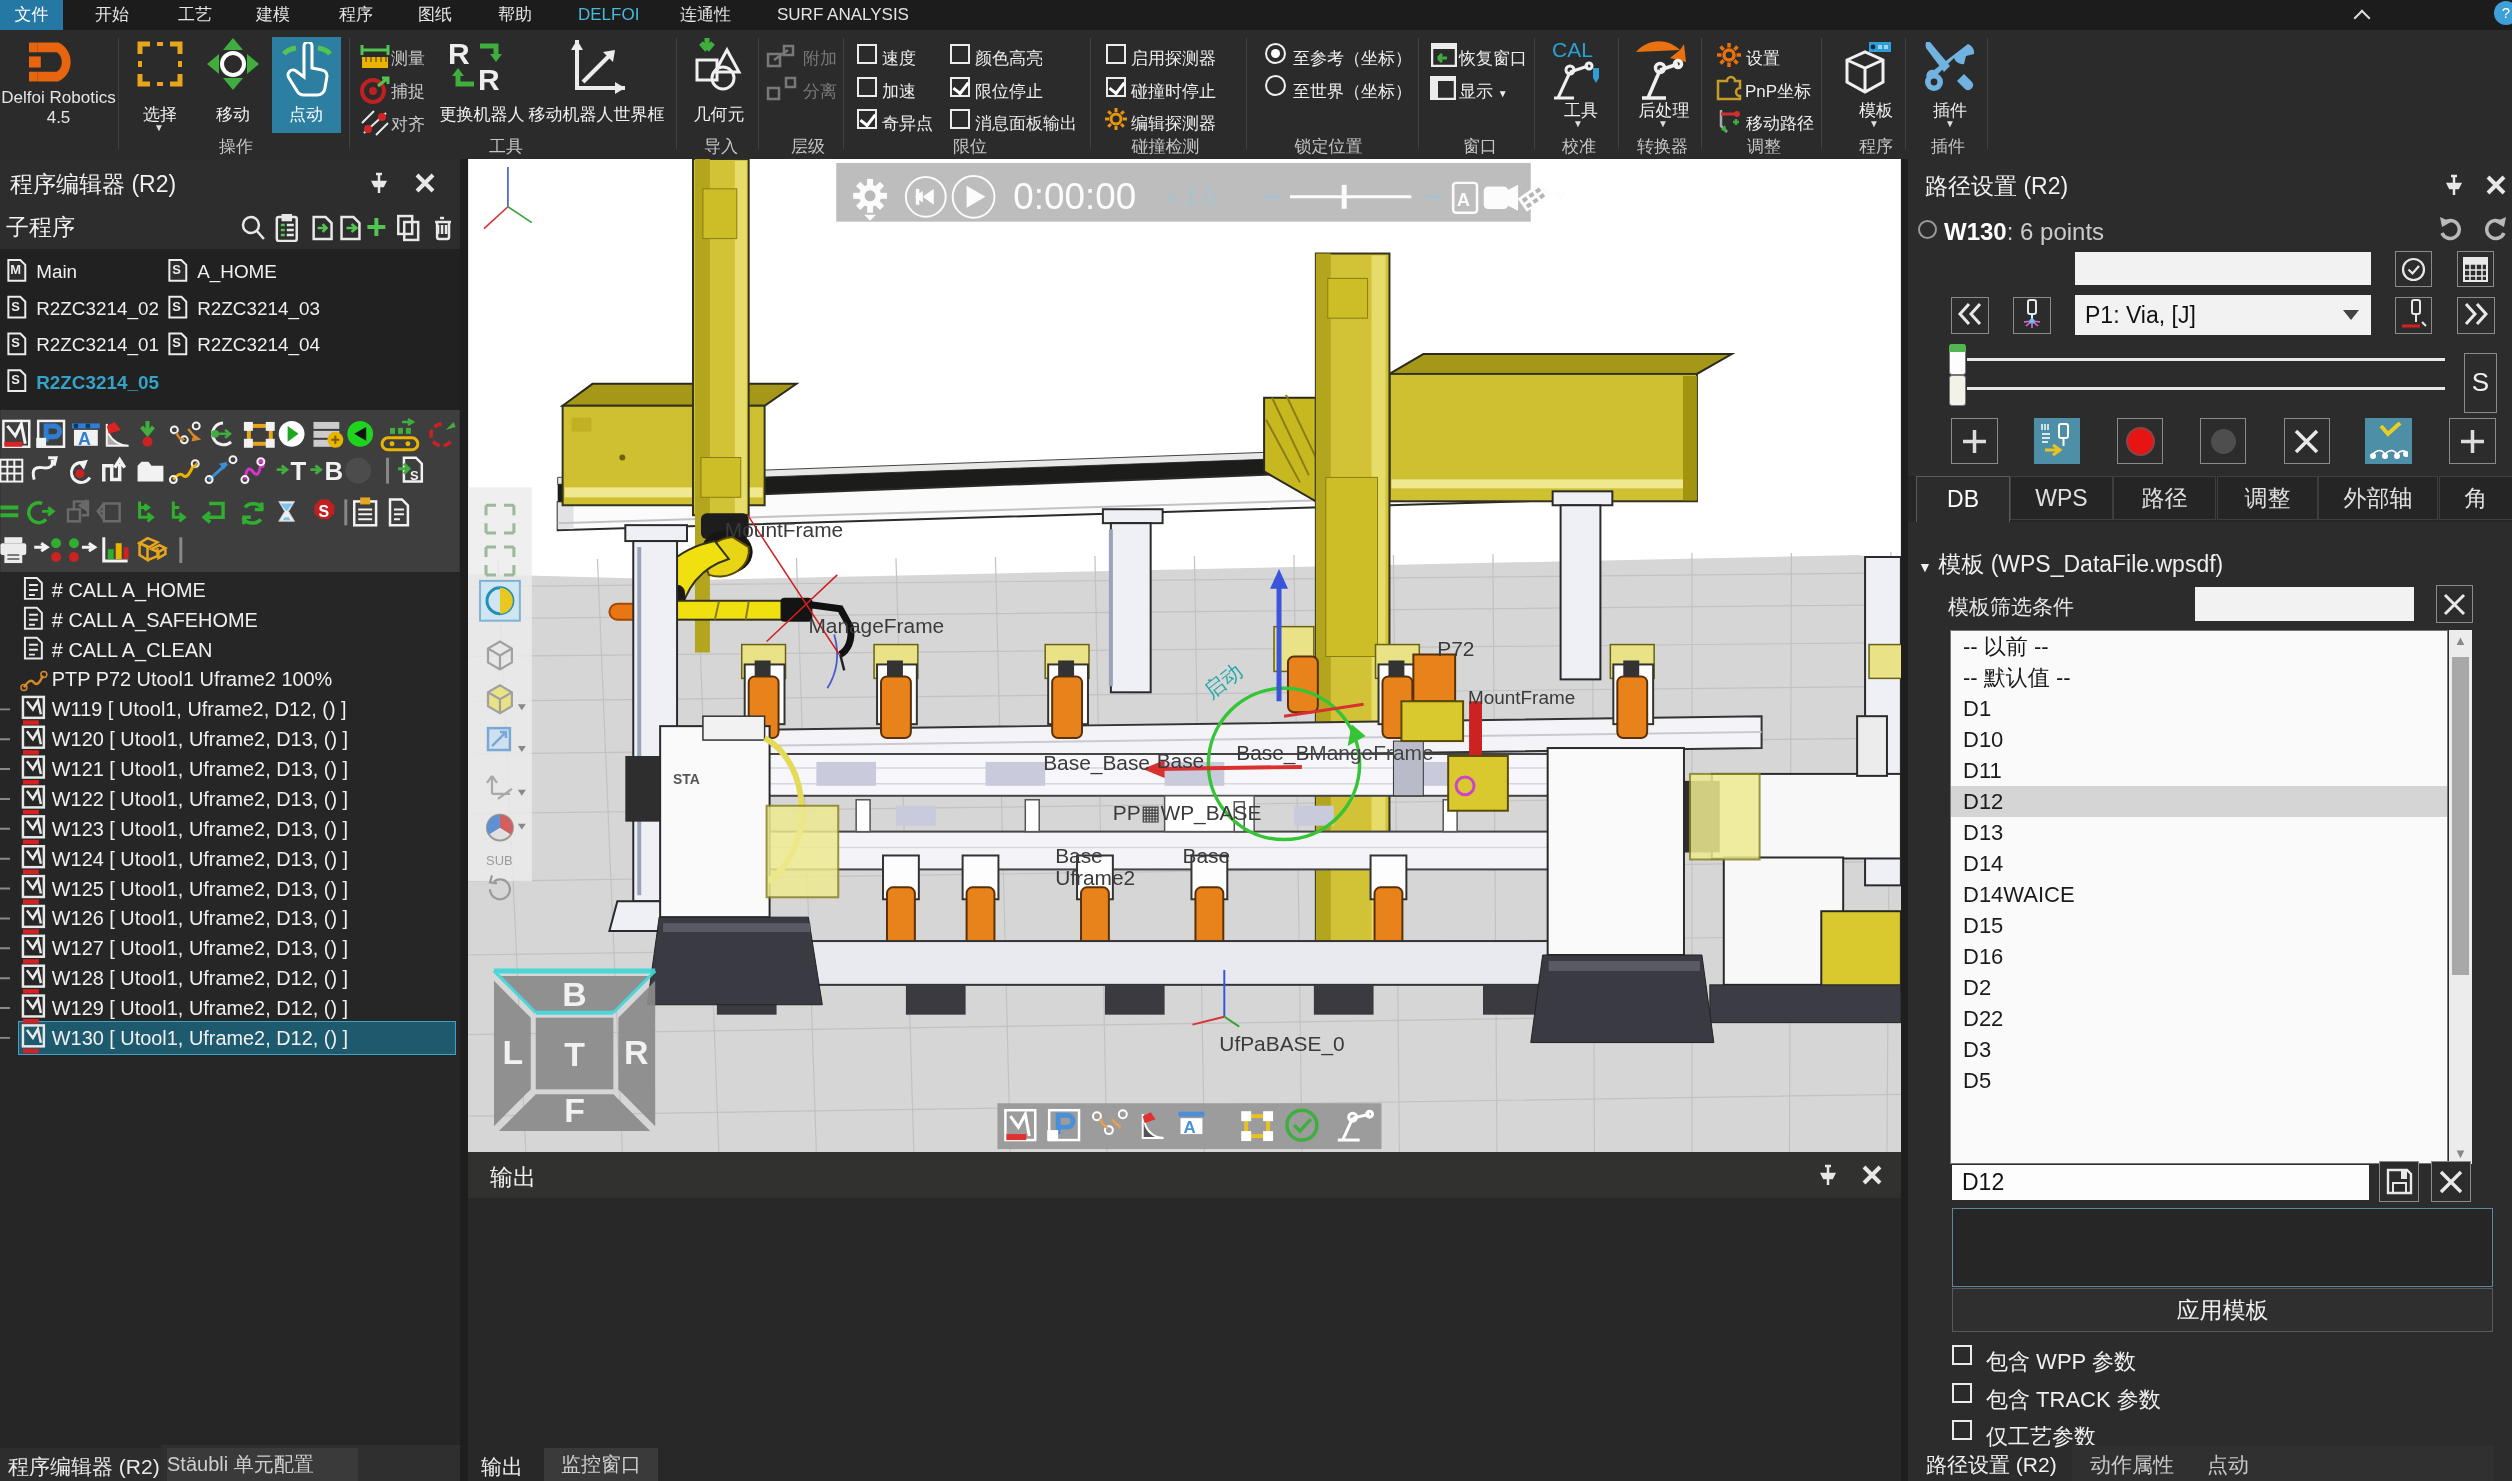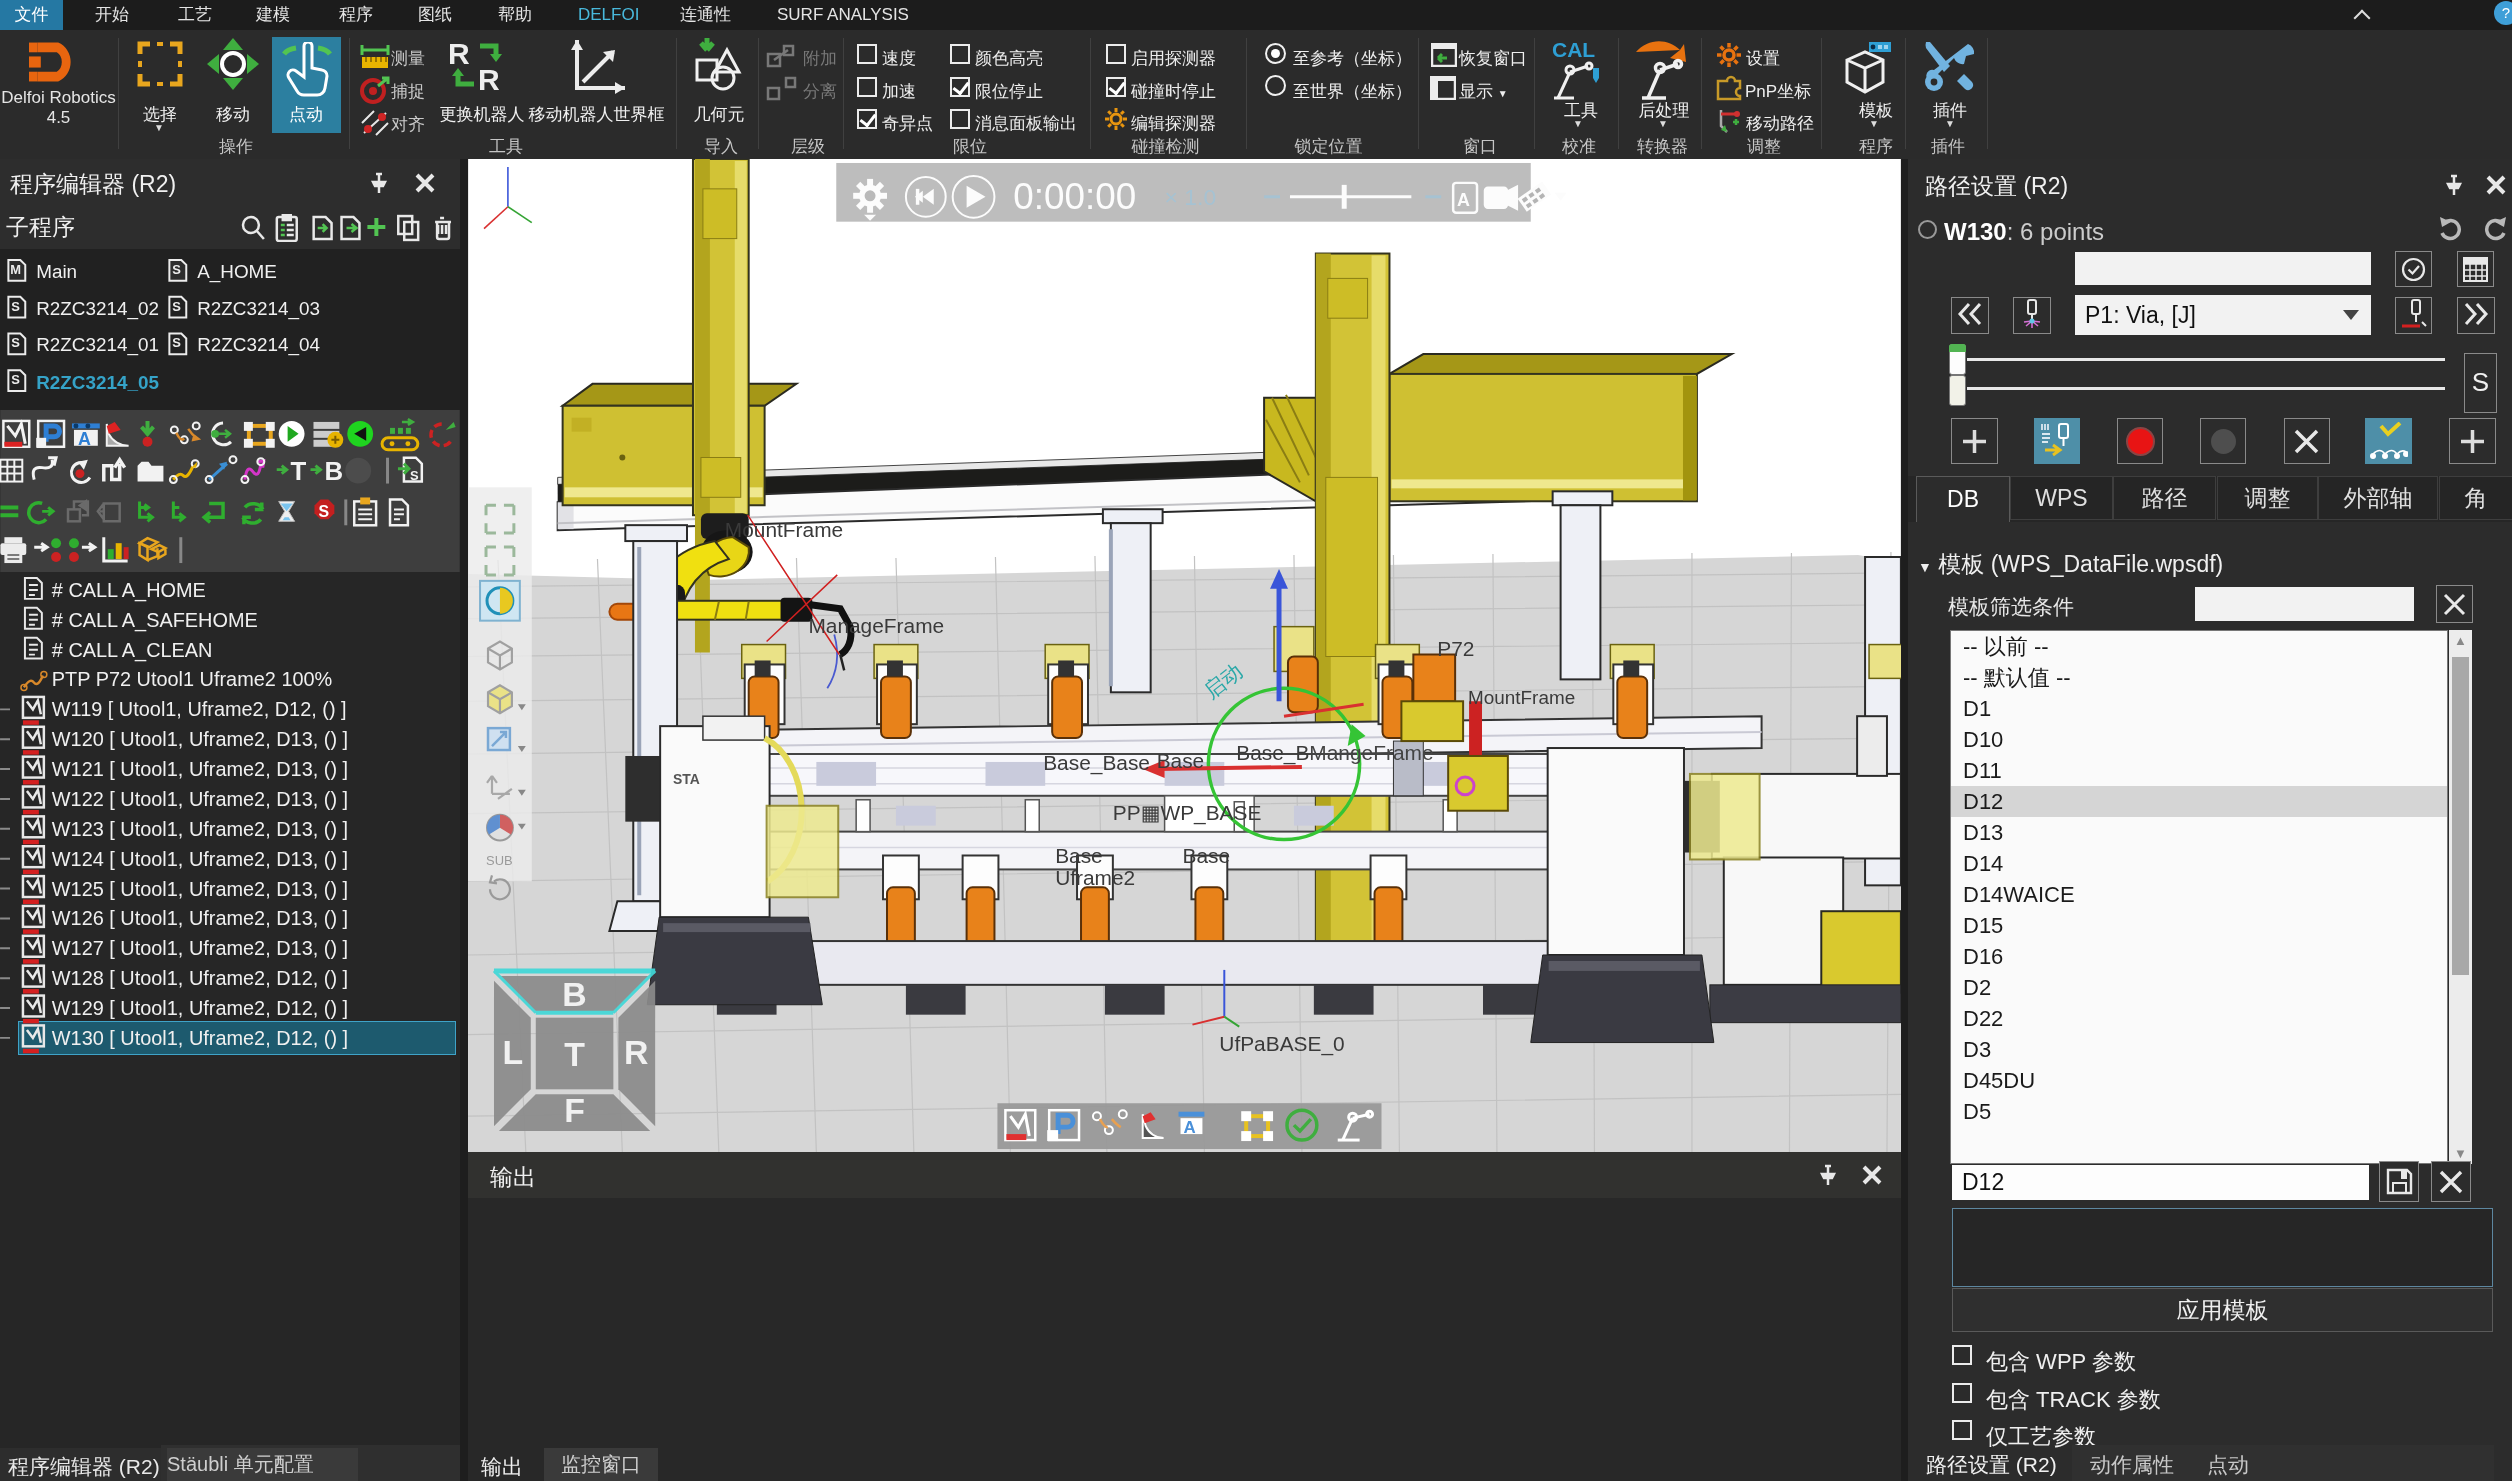--- a/index.html
+++ b/index.html
@@ -204,21 +204,21 @@
 <path d="M16 15 h-9 m0 0 l4 -4 m-4 4 l4 4" stroke="#3fae3f" stroke-width="3" fill="none"></path>
 </svg>
 <div class="a" style="left:1459px;top:17px;color:#eee">恢复窗口</div>
 <svg class="a" style="left:1430px;top:46px" width="26" height="24" viewBox="0 0 26 24">
 <rect x="1" y="1" width="24" height="22" fill="none" stroke="#ececec" stroke-width="2.5"></rect>
       <rect x="1" y="1" width="7" height="22" fill="#ececec"></rect>
       <rect x="1" y="1" width="24" height="4" fill="#ececec"></rect>
 </svg>
 <div class="a" style="left:1459px;top:50px;color:#eee">显示 <span style="font-size:10px">▼</span></div>
 
-<div class="a" style="left:1552px;top:8px;color:#2e9fd4;font-weight:bold;font-size:21px">CAL</div>
+<div class="a" style="left:1552px;top:8px;color:#2e9fd4;font-weight:normal;font-size:21px">CAL</div>
 <svg class="a" style="left:1548px;top:28px" width="52" height="42" viewBox="0 0 52 42">
 <g stroke="#f0f0f0" stroke-width="3" fill="none">
         <path d="M6 40 h20"></path>
         <path d="M10 40 L22 14"></path>
         <path d="M22 14 L40 8"></path>
         <circle cx="22" cy="12" r="4"></circle>
         <circle cx="41" cy="8" r="3"></circle>
       </g>
 <path d="M45 10 v10 l3 5 3 -5 v-10 Z" fill="#2e9fd4"></path>
 </svg>
@@ -1103,21 +1103,20 @@
     <div class="li">D11</div>
     <div class="li" style="background:#d5d5d5">D12</div>
     <div class="li">D13</div>
     <div class="li">D14</div>
     <div class="li">D14WAICE</div>
     <div class="li">D15</div>
     <div class="li">D16</div>
     <div class="li">D2</div>
     <div class="li">D22</div>
     <div class="li">D3</div>
-    <div class="li">D45DU</div>
     <div class="li">D5</div>
 </div>
 <div class="a" style="left:2449px;top:630px;width:23px;height:534px;background:#ececec"></div>
 <div class="a" style="left:2451px;top:633px;width:19px;height:14px;color:#888;font-size:13px;text-align:center">▲</div>
 <div class="a" style="left:2452px;top:657px;width:17px;height:318px;background:#a8a8a8"></div>
 <div class="a" style="left:2451px;top:1146px;width:19px;height:14px;color:#888;font-size:13px;text-align:center">▼</div>
 
 <div class="a" style="left:1952px;top:1165px;width:417px;height:35px;background:#fdfdfd;color:#111;font-size:23px;line-height:35px;padding-left:10px">D12</div>
 <div class="a btn" style="left:2379px;top:1161px;width:40px;height:41px"></div>
 <svg class="a" style="left:2386px;top:1168px" width="27" height="27" viewBox="0 0 27 27">

